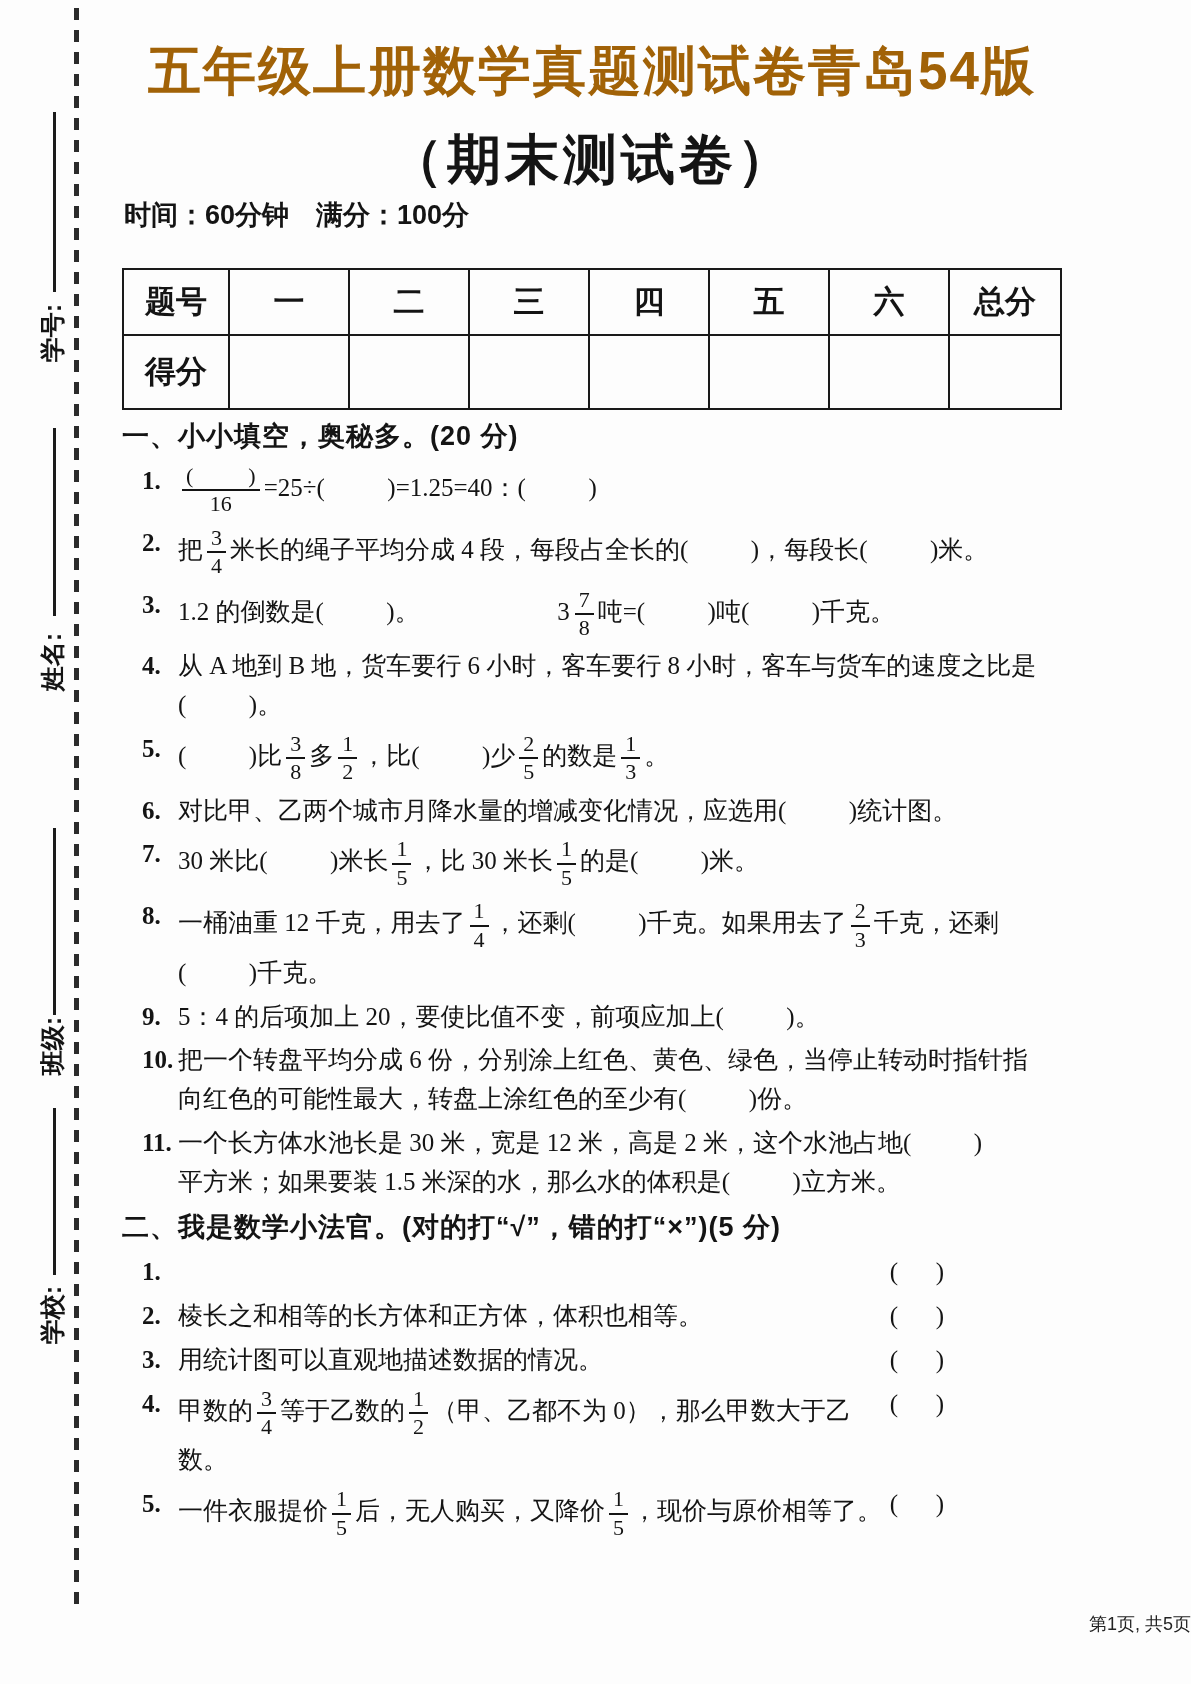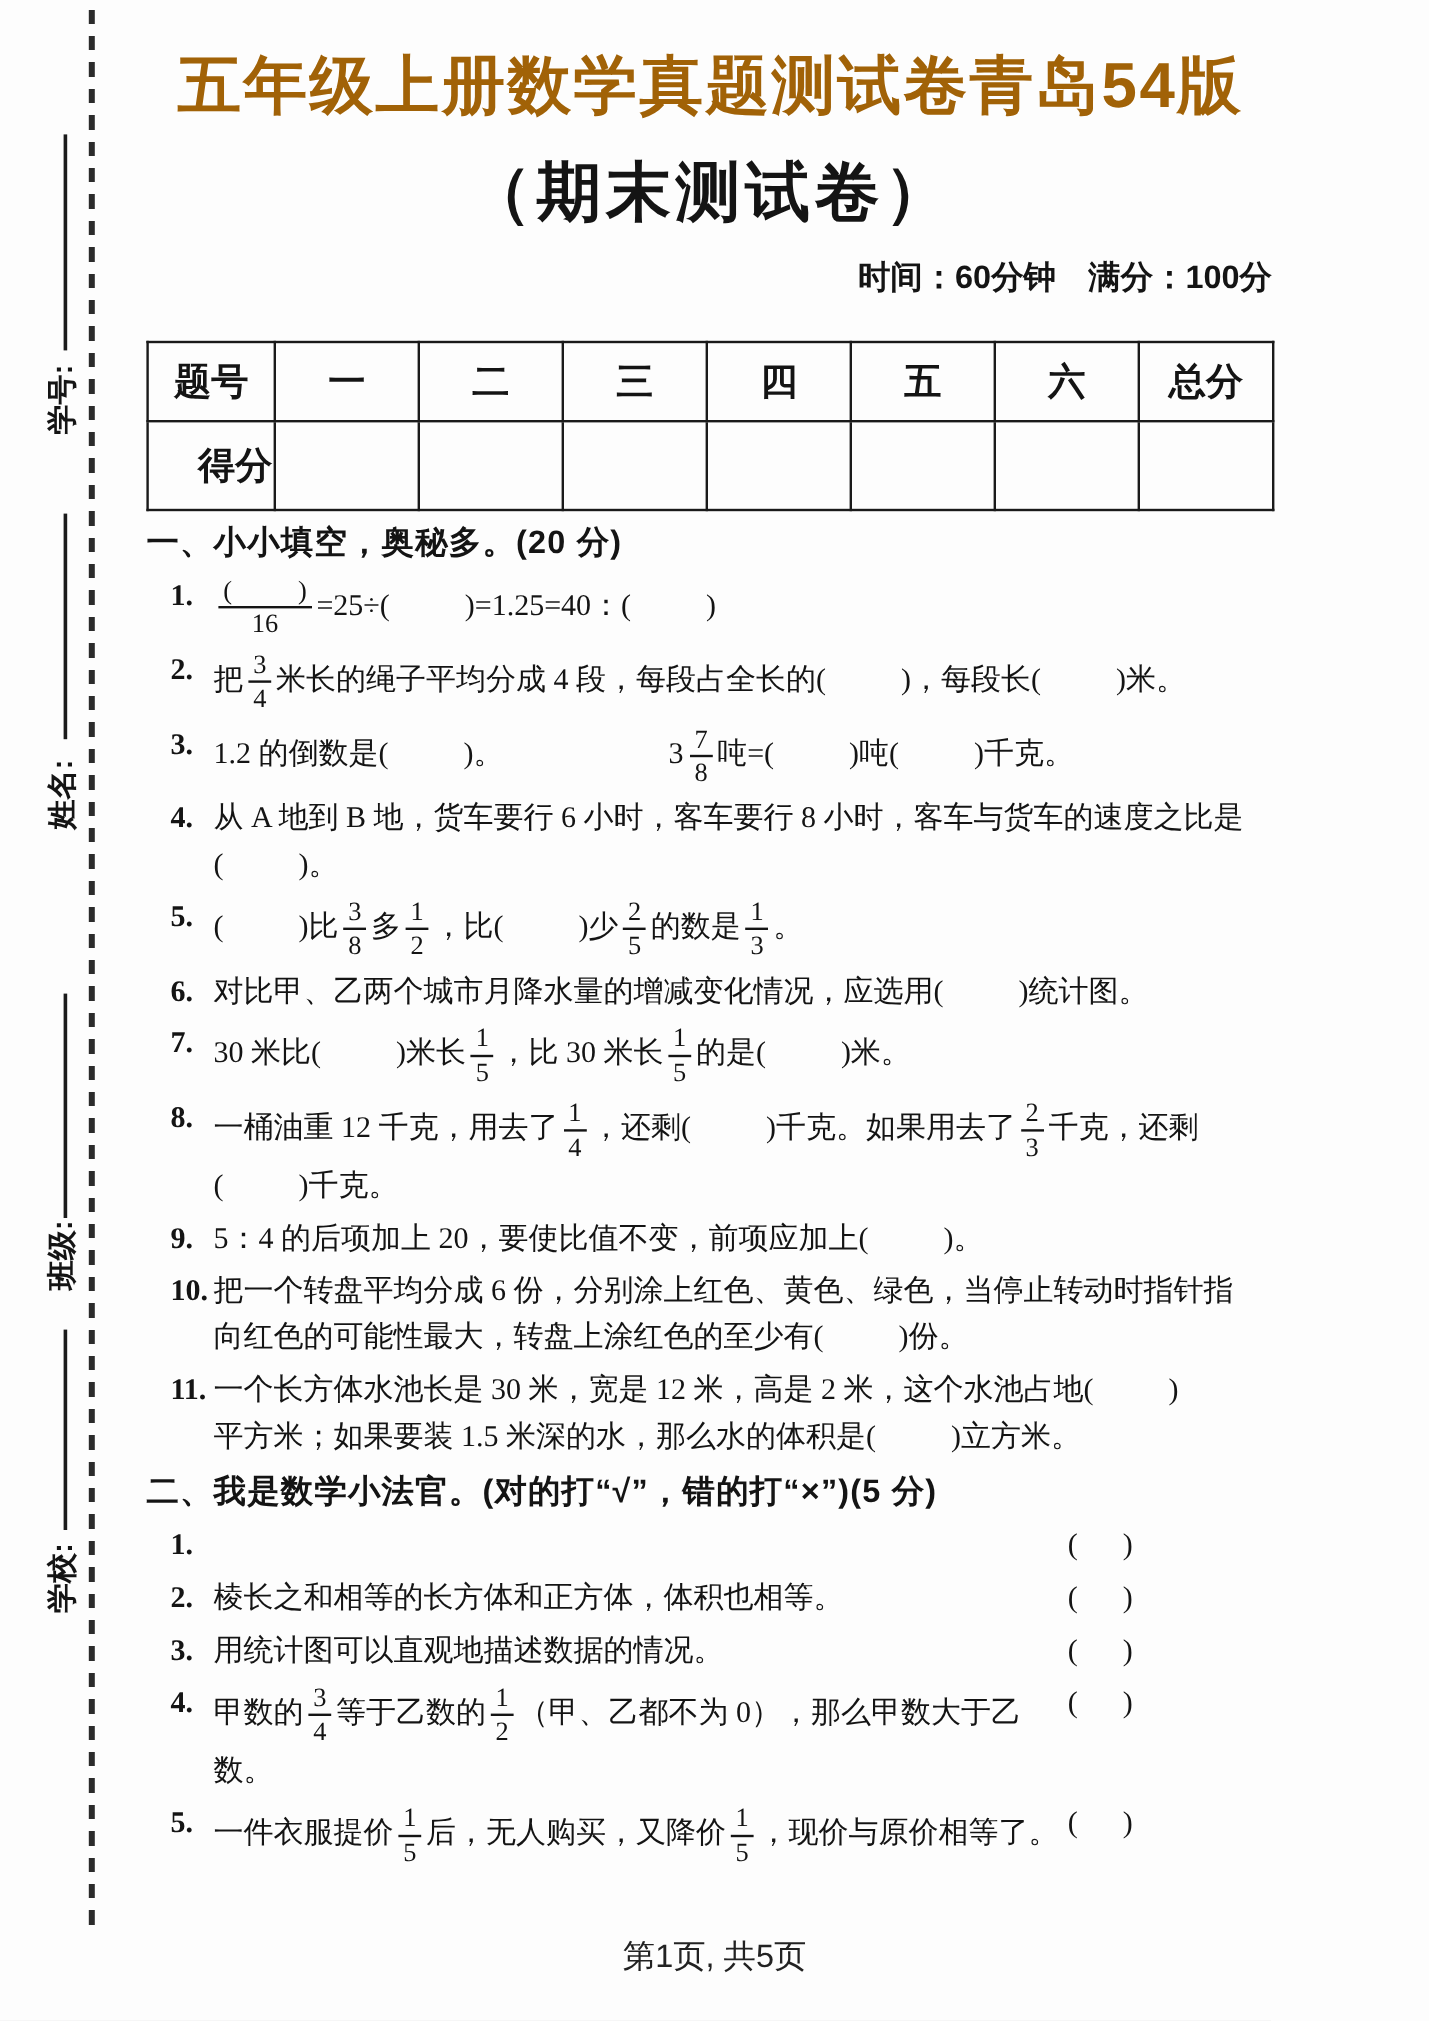--- a/index.html
+++ b/index.html
@@ -29,52 +29,52 @@
   .content{position:absolute;left:122px;top:0;width:940px;}
   h1.title{
     margin:36px 0 0;text-align:center;font-size:53px;letter-spacing:2px;
     font-family:"Liberation Sans", sans-serif;font-weight:bold;color:#a16207;
   }
   h2.subtitle{
     margin:16px 0 0;text-align:center;font-size:54px;letter-spacing:4px;
     font-family:"Liberation Sans", sans-serif;font-weight:bold;
   }
   .info{
-    margin:16px 2px 8px;text-align:right;font-size:27px;font-weight:bold;
+    margin:0 2px 8px;font-size:27px;font-weight:bold;
     font-family:"Liberation Sans", sans-serif;
   }
   table.score{border-collapse:collapse;width:938px;table-layout:fixed;margin-top:35px;}
   table.score td{
     border:2.5px solid #1a1a1a;text-align:center;vertical-align:middle;
     font-size:31px;font-weight:bold;font-family:"Liberation Sans", sans-serif;
   }
   table.score tr.hdr td{height:62px;}
-  table.score tr.scr td{height:70px;text-align:right;}
+  table.score tr.scr td{height:70px;}
   
   h3.sec{
     margin:8px 0 8px;font-size:27px;letter-spacing:1px;
     font-family:"Liberation Sans", sans-serif;font-weight:bold;
   }
   .q{display:flex;align-items:flex-start;margin:5px 0 5px 20px;}
   .q-num{flex:none;min-width:36px;font-weight:bold;font-size:25px;line-height:1.55;}
   .q-body{flex:0 1 auto;font-size:25px;line-height:1.55;white-space:pre-wrap;}
   .sec-judge .q{padding-right:118px;}
   .q-blank{flex:none;margin-left:auto;font-size:25px;line-height:1.55;white-space:pre;}
   .frac{
     display:inline-flex;flex-direction:column;vertical-align:middle;
     text-align:center;margin:1px 4px;font-size:22px;line-height:1.2;
   }
   .frac .num{display:block;border-bottom:2px solid #141414;padding:0 4px;}
   .frac .den{display:block;padding:0 4px;}
   .mixed-whole{margin-right:1px;}
   .seg-text{white-space:pre-wrap;}
   
   .footer{
-    position:absolute;left:0;top:1612px;width:100%;text-align:center;
-    font-size:27px;font-family:"Liberation Sans", sans-serif;color:#222;
+    position:absolute;left:0;top:1612px;width:100%;text-align:right;
+    font-size:18px;font-family:"Liberation Sans", sans-serif;color:#222;
   }
 </style>
 </head>
 <body>
 
 <div class="page">
 
   <div class="cut-line"></div>
 
   <div class="write-line wl1"></div>

